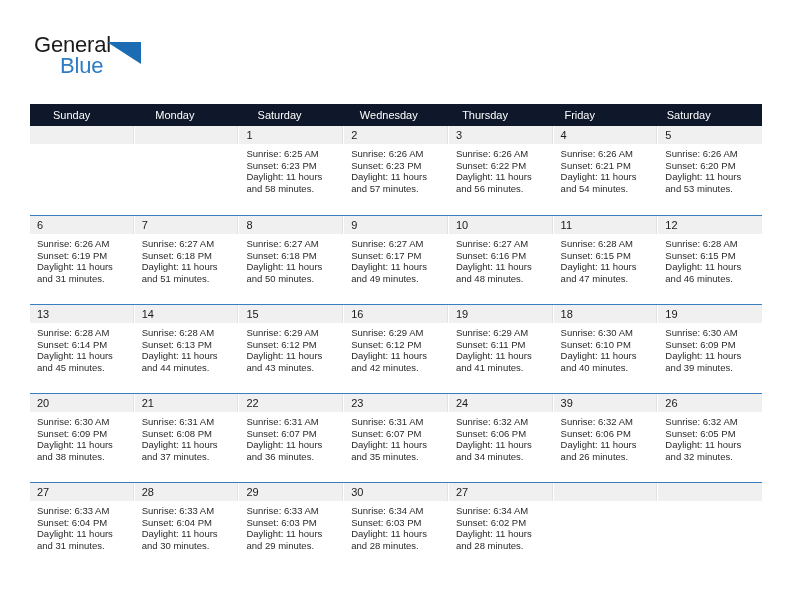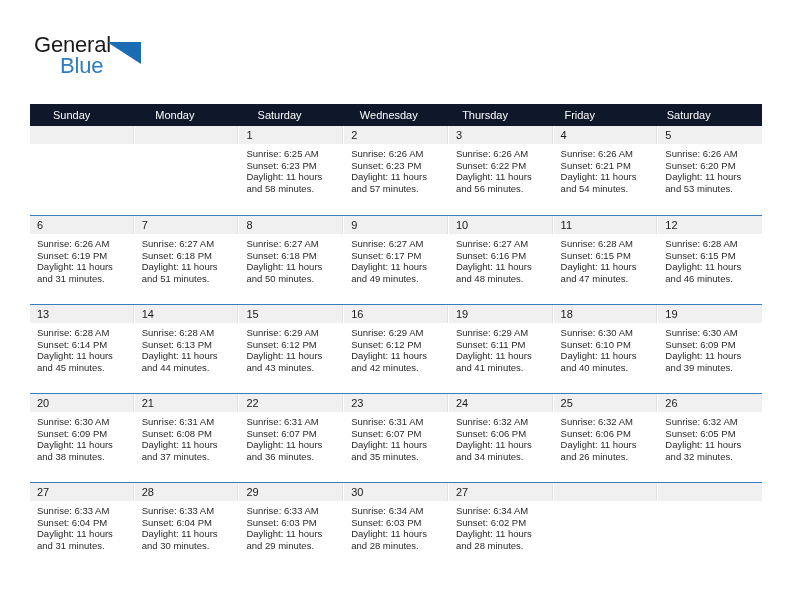--- a/index.html
+++ b/index.html
@@ -455,21 +455,21 @@
             </div>
             <div class="dayinfo">
               <div>Sunrise: 6:32 AM</div>
               <div>Sunset: 6:06 PM</div>
               <div>Daylight: 11 hours</div>
               <div>and 34 minutes.</div>
             </div>
           </div>
           <div class="daycell">
             <div class="daynum-band">
-              <div class="daynum">25</div>
+              <div class="daynum">39</div>
             </div>
             <div class="dayinfo">
               <div>Sunrise: 6:32 AM</div>
               <div>Sunset: 6:06 PM</div>
               <div>Daylight: 11 hours</div>
               <div>and 26 minutes.</div>
             </div>
           </div>
           <div class="daycell">
             <div class="daynum-band">

